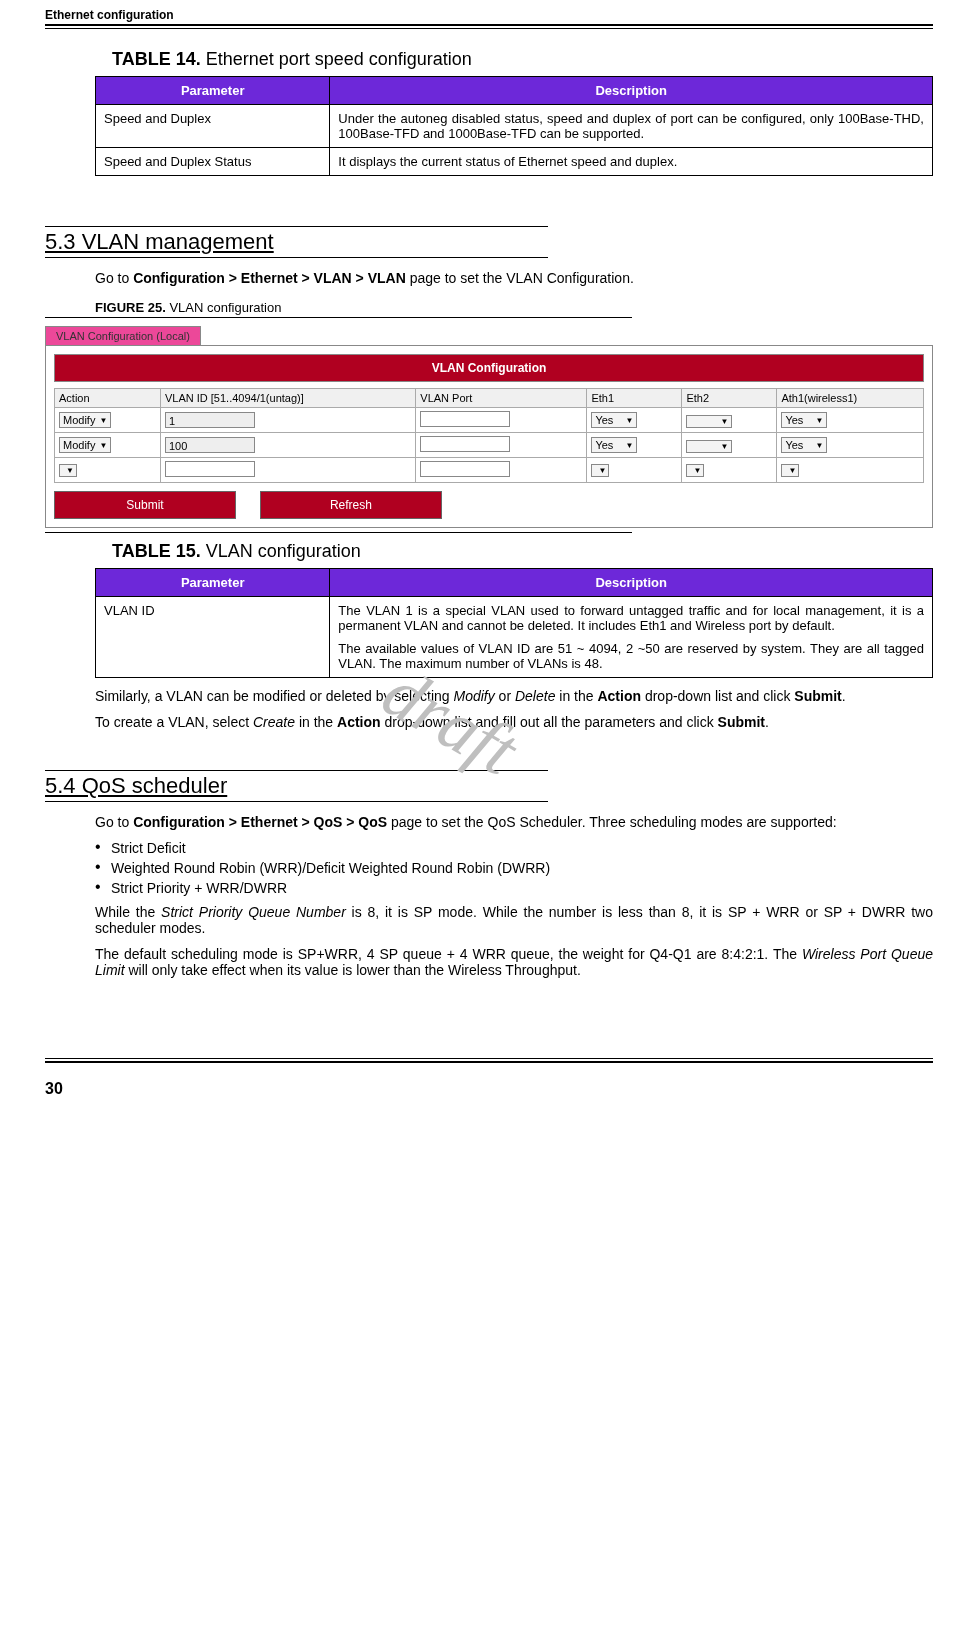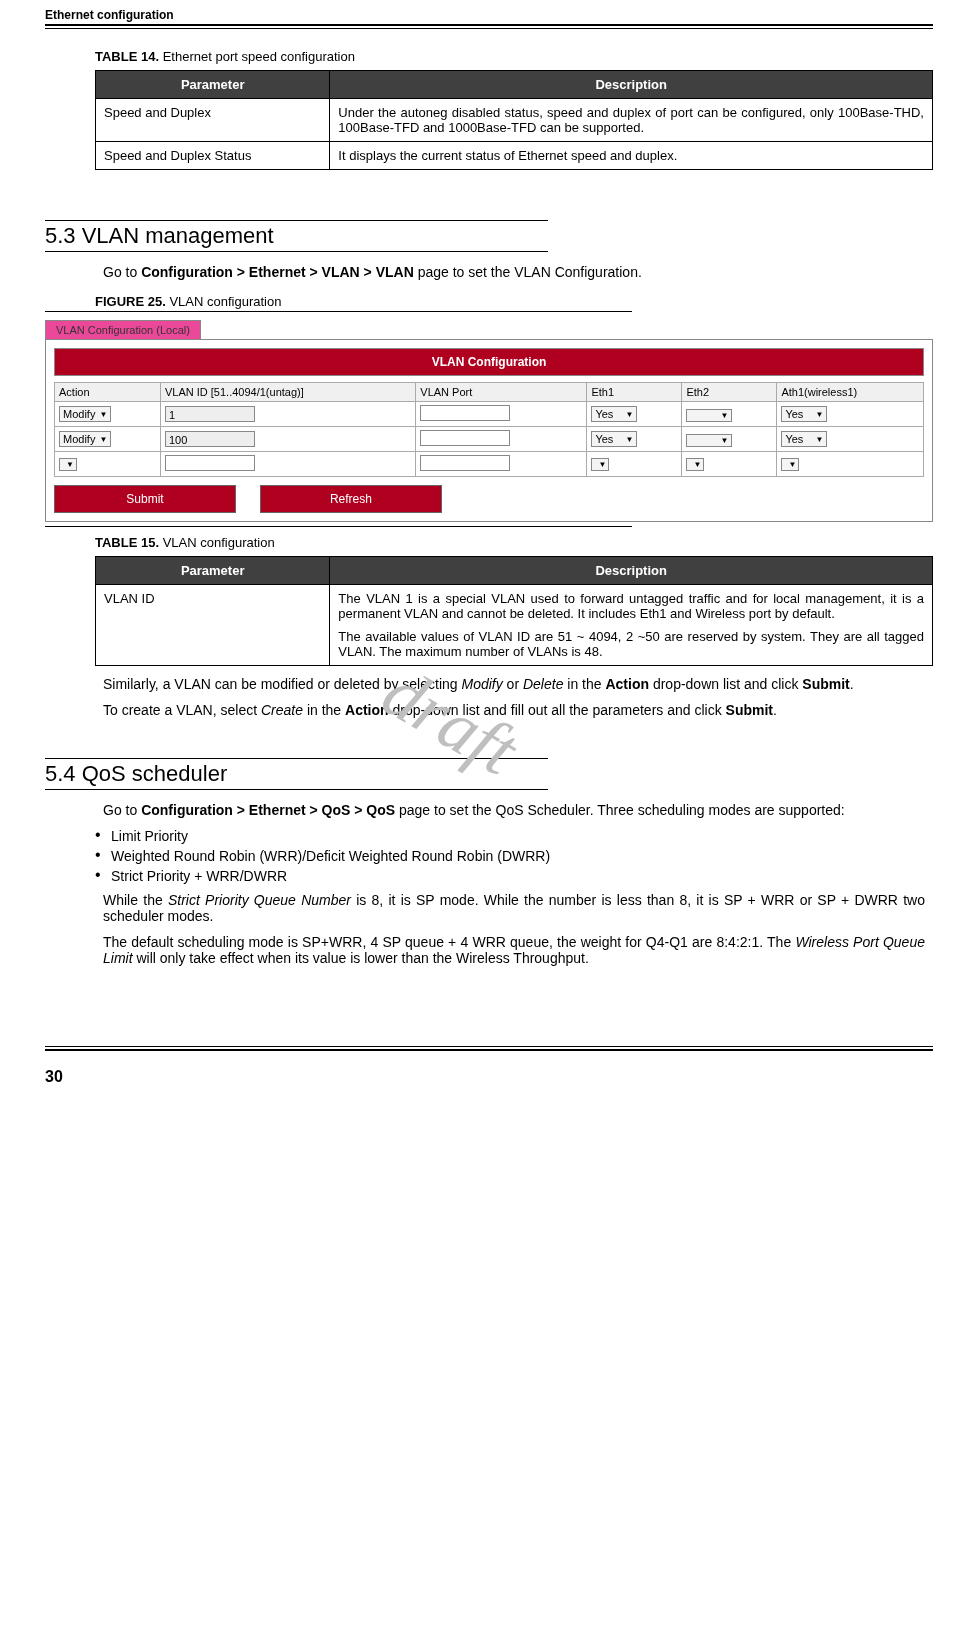--- a/index.html
+++ b/index.html
@@ -27,33 +27,33 @@
   }
   .hr-thin {
     border: none;
     border-top: 1px solid #000;
     margin: 0 0 20px 0;
   }
   .content-inner {
     padding-left: 50px;
   }
   .table-caption {
-    font-size: 13px;
-    margin: 4px 0 6px 0;
+    font-size: 18px;
+    margin: 4px 0 6px 17px;
   }
   .table-caption b {
     font-weight: bold;
   }
   table.param-table {
     border-collapse: collapse;
     width: 100%;
     font-size: 13px;
   }
   table.param-table th {
-    background: #404040;
+    background: #6d28d9;
     color: #fff;
     font-weight: bold;
     padding: 6px 8px;
     border: 1px solid #000;
     text-align: center;
   }
   table.param-table td {
     border: 1px solid #000;
     padding: 6px 8px;
     vertical-align: top;
@@ -65,30 +65,31 @@
   .section-rule {
     border: none;
     border-top: 1px solid #000;
     width: 60%;
     margin: 50px 0 0 0;
   }
   h2.section-title {
     font-size: 22px;
     font-weight: normal;
     margin: 2px 0 2px -50px;
+    text-decoration: underline;
   }
   .section-title-rule {
     border: none;
     border-top: 1px solid #000;
     width: 60%;
     margin: 0 0 12px -50px;
   }
   p.body {
     font-size: 14px;
-    margin: 10px 8px;
+    margin: 10px 0;
     text-align: justify;
   }
   p.body b, span.bold { font-weight: bold; }
   span.italic { font-style: italic; }
   .fig-caption {
     font-size: 13px;
     margin: 14px 0 0 0;
   }
   .fig-rule {
     border: none;
@@ -390,21 +391,21 @@
 
     <hr class="section-rule" style="margin-left:-50px;margin-top:40px">
     <h2 class="section-title">5.4 QoS scheduler</h2>
     <hr class="section-title-rule">
 
     <p class="body">
       <span>Go to </span><b>Configuration &gt; Ethernet &gt; QoS &gt; QoS</b><span> page to set the QoS Scheduler.  Three scheduling modes are supported:</span>
     </p>
 
     <ul class="bullets">
-      <li>Limit Priority</li>
+      <li>Strict Deficit</li>
       <li>Weighted Round Robin (WRR)/Deficit Weighted Round Robin (DWRR)</li>
       <li>Strict Priority + WRR/DWRR</li>
     </ul>
 
     <p class="body" style="margin-top:0">
       <span>While the </span><span class="italic">Strict Priority Queue Number</span><span> is 8, it is SP mode. While the number is less than 8, it is SP + WRR or SP + DWRR two scheduler modes.</span>
     </p>
 
     <p class="body">
       <span>The default scheduling mode is SP+WRR, 4 SP queue + 4 WRR queue, the weight for Q4-Q1 are 8:4:2:1. The </span><span class="italic">Wireless Port Queue Limit</span><span> will only take effect when its value is lower than the Wireless Throughput.</span>

